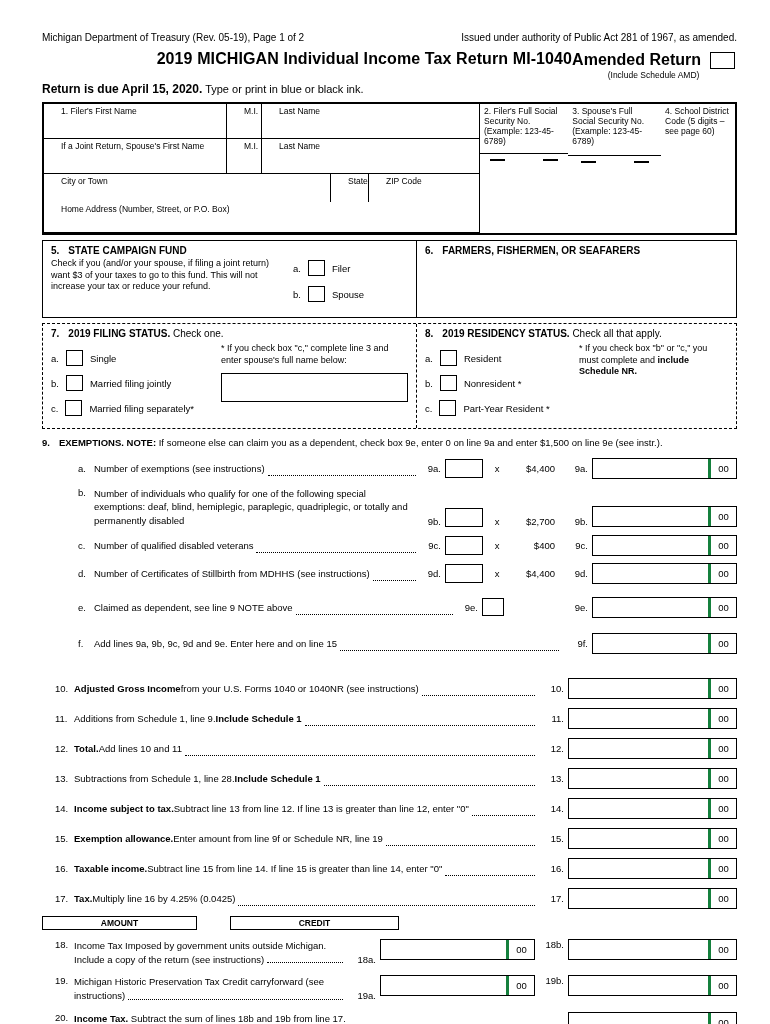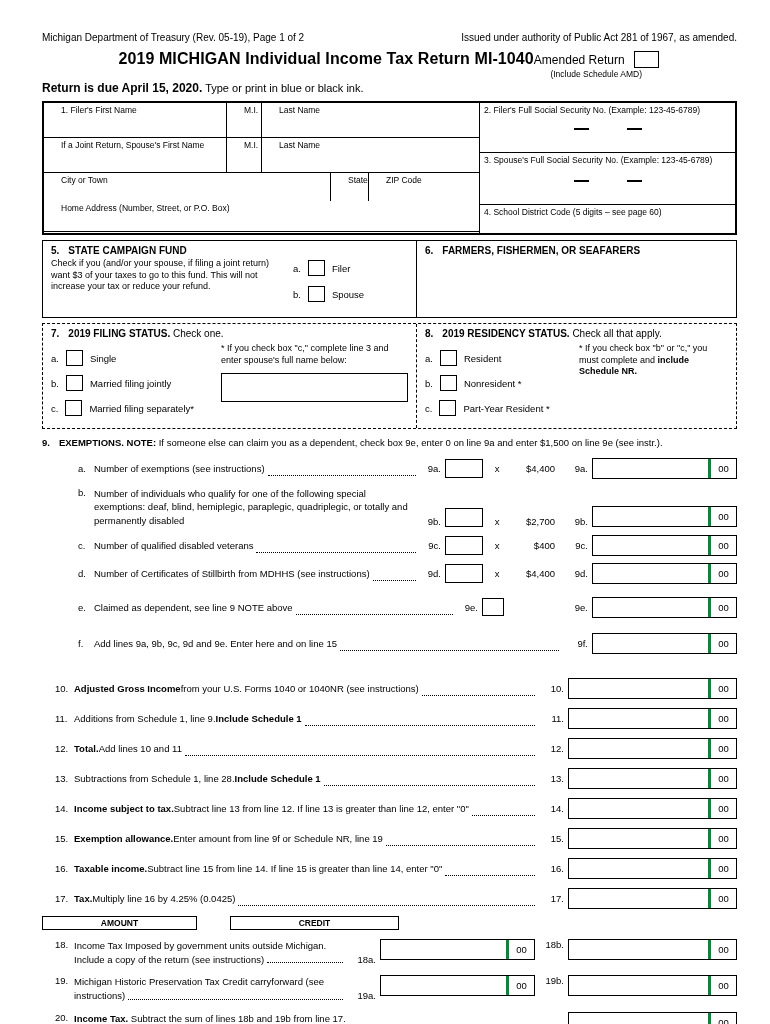--- a/index.html
+++ b/index.html
@@ -1,32 +1,32 @@
 <!DOCTYPE html>
 <html><head>
 <meta charset="utf-8">
 <style>
 *{margin:0;padding:0;box-sizing:border-box}
 html,body{background:#fff}
 body{width:770px;height:1024px;color:#000;font-family:"Liberation Sans",sans-serif;-webkit-font-smoothing:antialiased}
 .page{position:relative;width:770px;height:1024px;padding:32px 33px 0 42px;overflow:hidden;background:#fff}
 .b{font-weight:700}
 .topbar{display:flex;justify-content:space-between;font-size:10px;margin-bottom:7px}
-.title-row{display:flex;justify-content:center;align-items:flex-start}
+.title-row{display:flex;justify-content:flex-end;align-items:flex-start}
 .title{font-size:16px;font-weight:700;letter-spacing:.1px}
 .amended{text-align:center;margin-top:1px;margin-right:2px}
 .amended-top{display:flex;align-items:center;gap:9px}
-.amended-label{font-size:12px;font-weight:400}
+.amended-label{font-size:16px;font-weight:700}
 .amended-cb{width:25px;height:17px;border:1.5px solid #000;display:inline-block;background:#fff}
 .amended-sub{font-size:8.5px;margin-top:1px}
 .due-row{font-size:11px;margin:2px 0 6px}
 .due-bold{font-size:12px;font-weight:700}
 .idtable{display:flex;border:2px solid #000}
 .id-left{width:436px;border-right:1px solid #000;display:flex;flex-direction:column}
-.id-right{flex:1;display:flex;flex-direction:column}
+.id-right{flex:1;display:flex;flex-direction:row}
 .id-row{display:flex;border-bottom:1px solid #000}
 .id-row.last{border-bottom:none}
 .cell{font-size:8.5px;padding:2px 17px;border-right:1px solid #000;overflow:hidden}
 .cell.nob{border-right:none}
 .flex1{flex:1}
 .h36{height:35px}.h31{height:31px}.h29{height:28px}
 .rcell{font-size:8.5px;padding:2px 4px;border-bottom:1px solid #000}
 .rcell.last{border-bottom:none}
 .rh50{height:50px}.rh53{height:52px}.rh29{height:28px}
 .dash-row{display:flex;justify-content:center;gap:38px;margin-top:13px}

